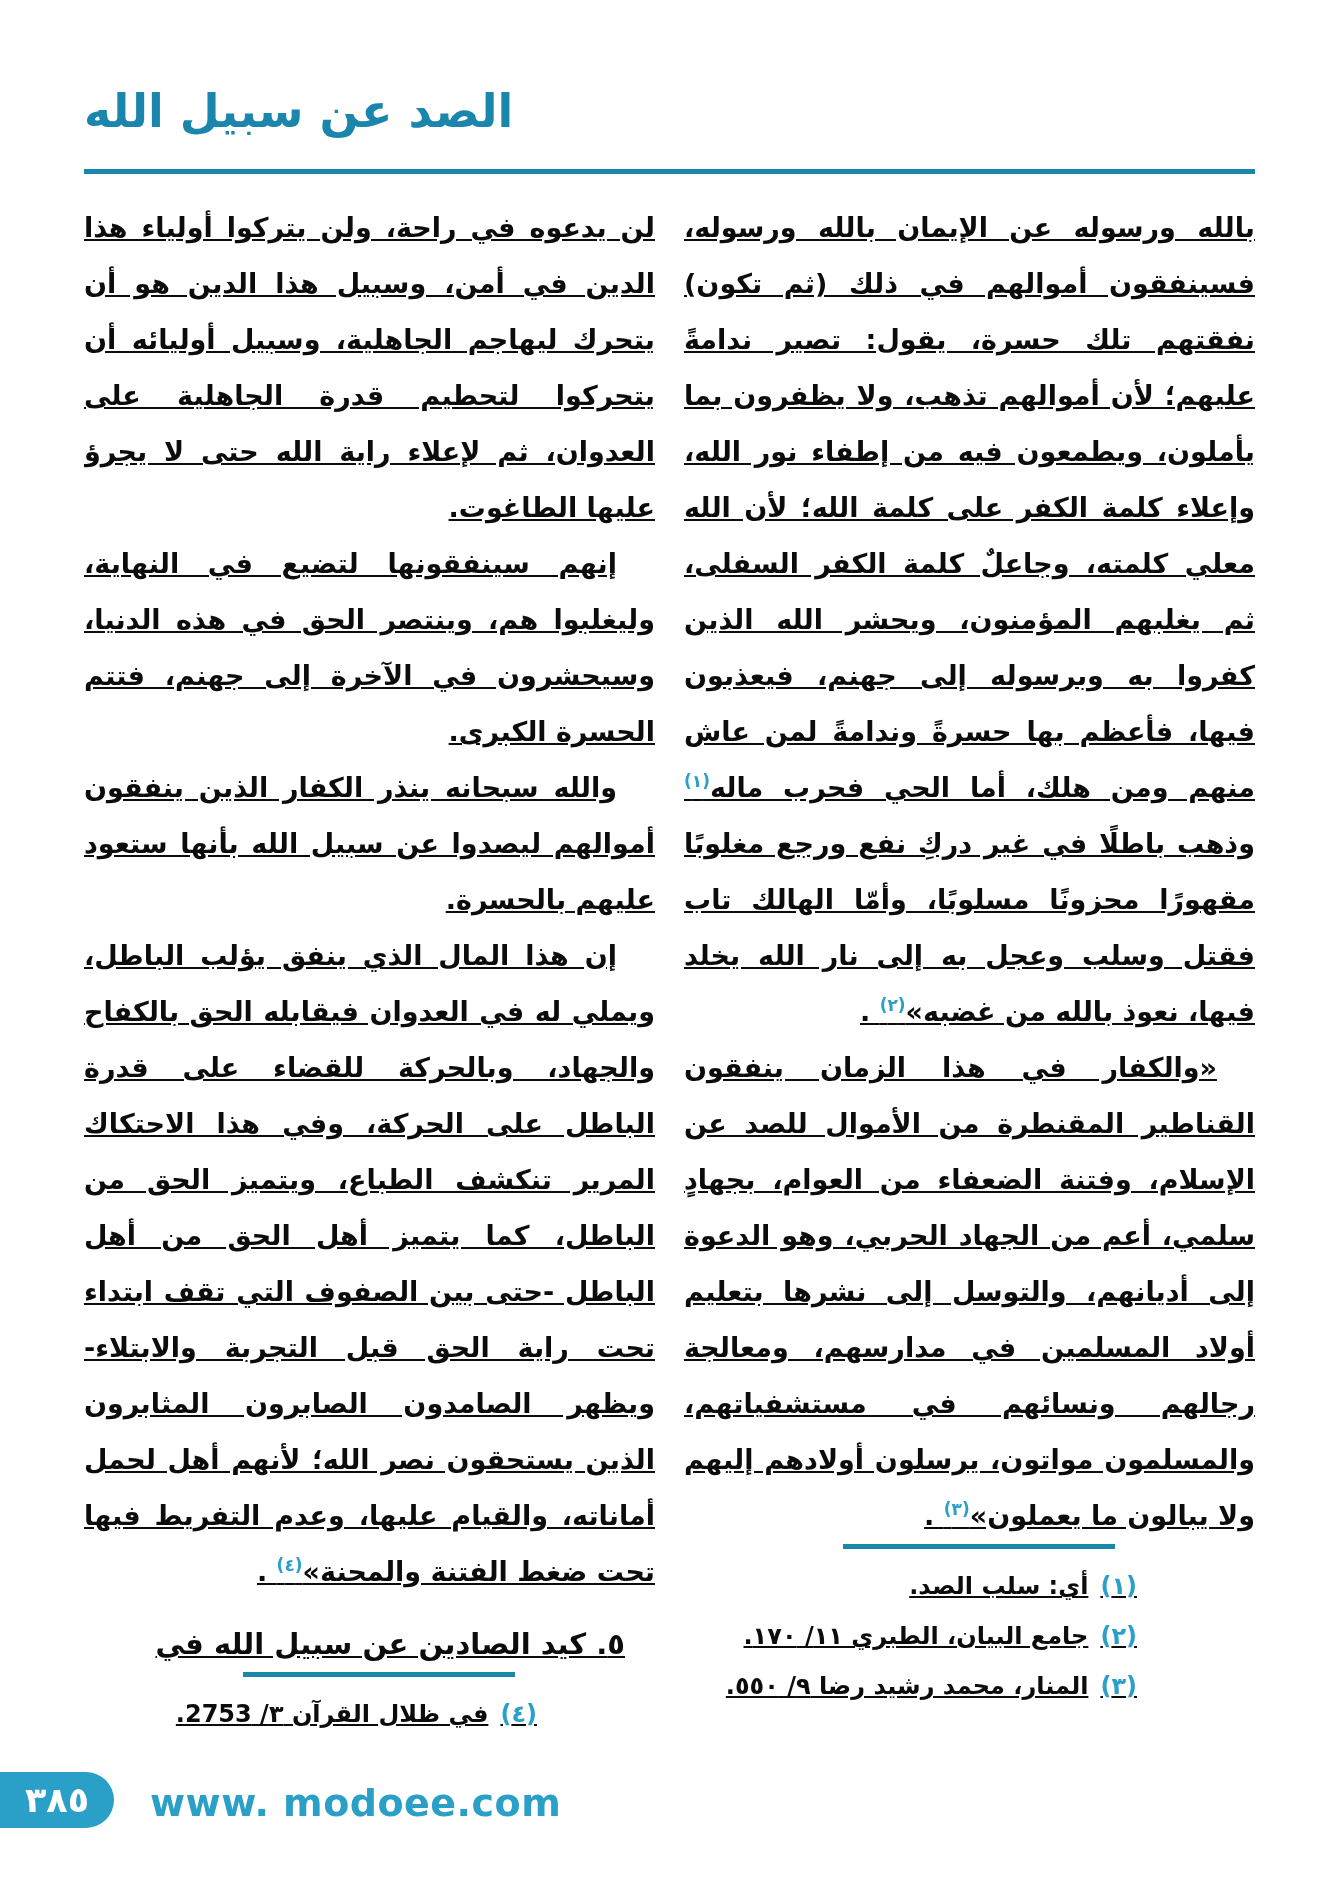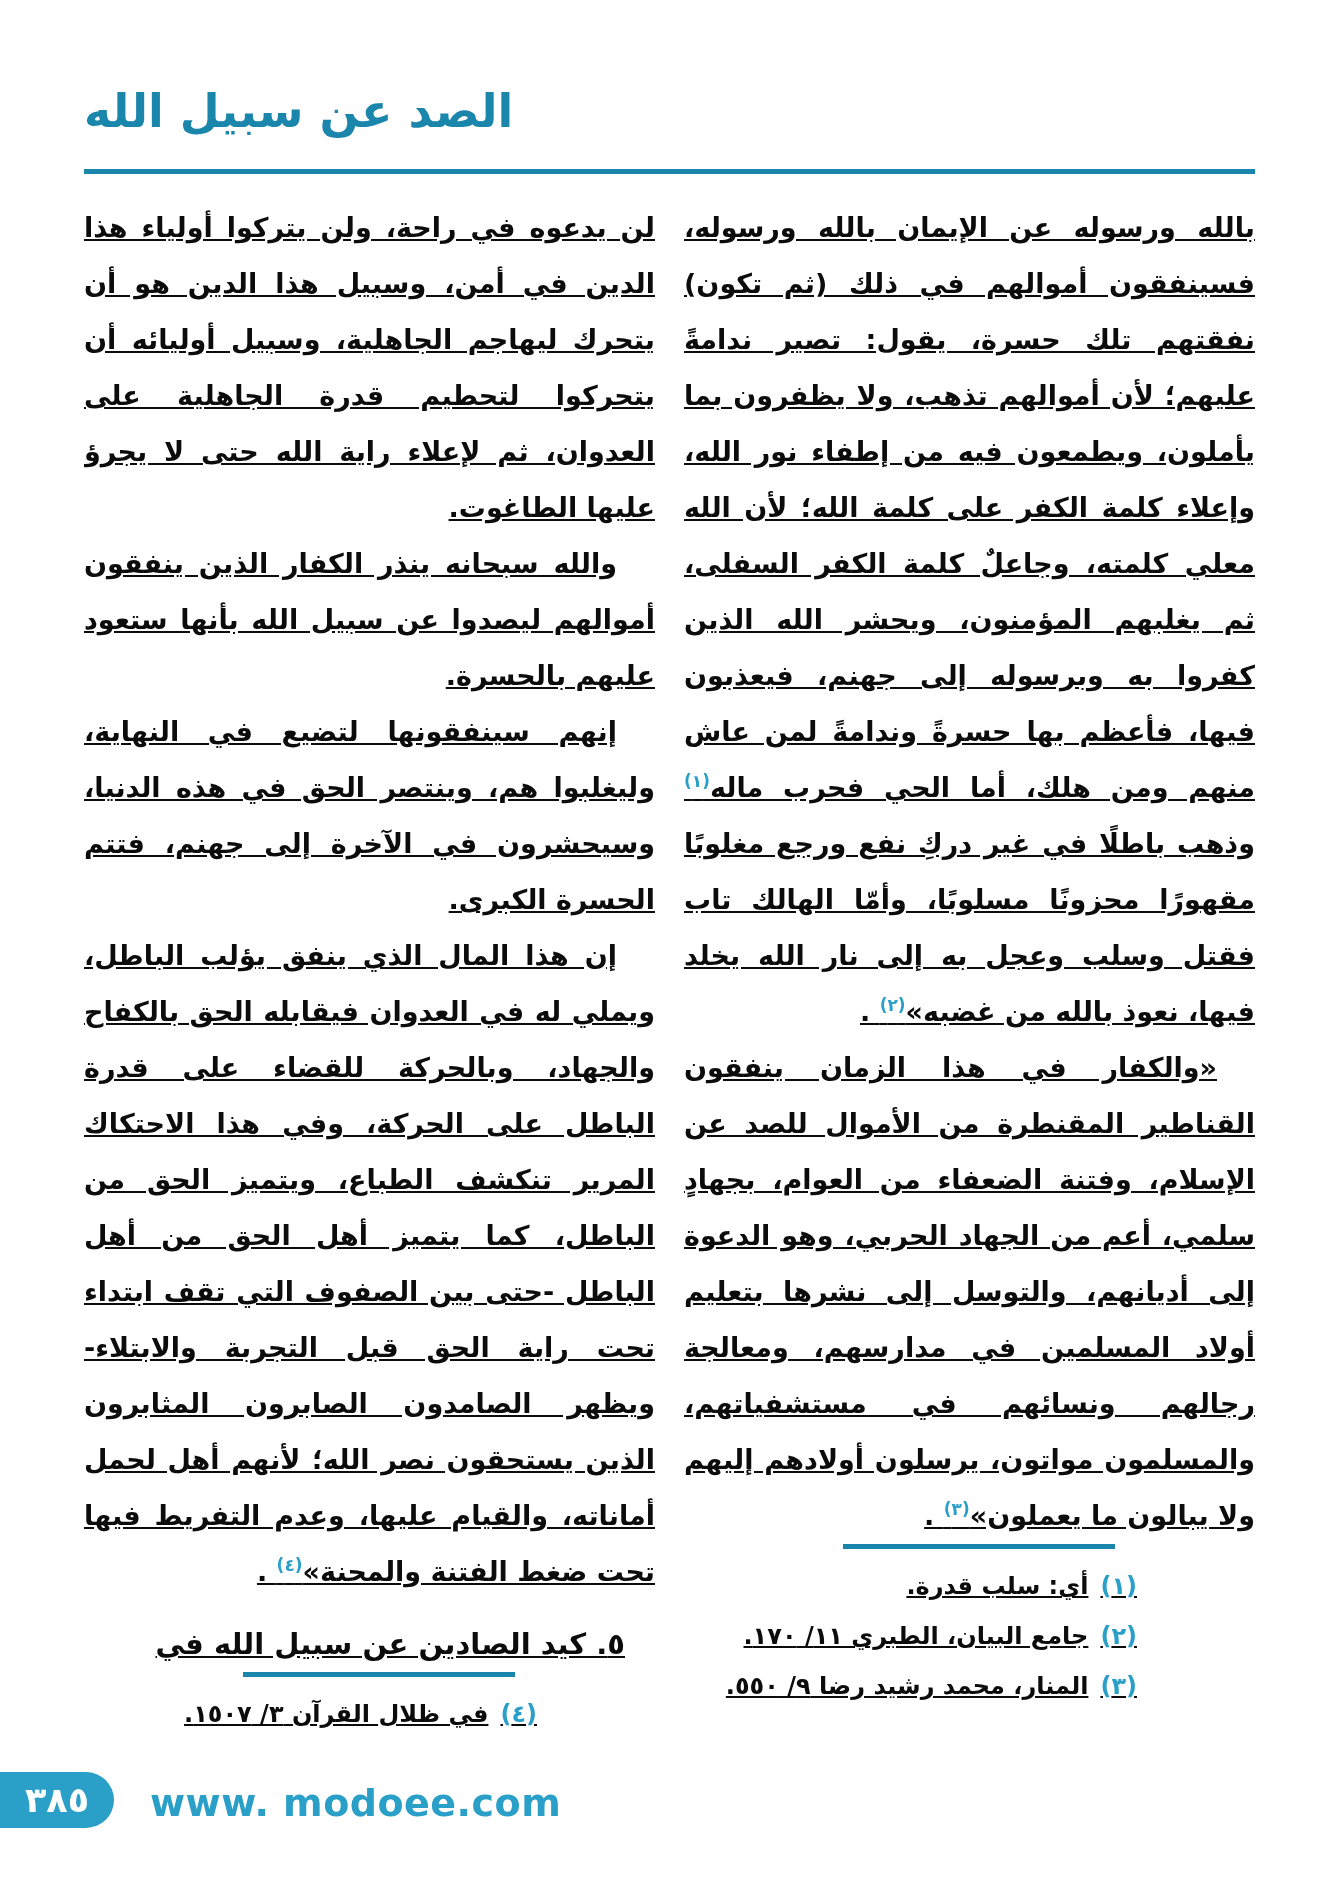--- a/index.html
+++ b/index.html
@@ -132,37 +132,37 @@
 
   <div class="head-rule"></div>
 
   <div class="column col-right">
     <div class="paras">
         <p class="para">بالله ورسوله عن الإيمان بالله ورسوله، فسينفقون أموالهم في ذلك (ثم تكون) نفقتهم تلك حسرة، يقول: تصير ندامةً عليهم؛ لأن أموالهم تذهب، ولا يظفرون بما يأملون، ويطمعون فيه من إطفاء نور الله، وإعلاء كلمة الكفر على كلمة الله؛ لأن الله معلي كلمته، وجاعلٌ كلمة الكفر السفلى، ثم يغلبهم المؤمنون، ويحشر الله الذين كفروا به وبرسوله إلى جهنم، فيعذبون فيها، فأعظم بها حسرةً وندامةً لمن عاش منهم ومن هلك، أما الحي فحرب ماله<sup class="fn-marker">(١)</sup> وذهب باطلًا في غير دركِ نفع ورجع مغلوبًا مقهورًا محزونًا مسلوبًا، وأمّا الهالك تاب فقتل وسلب وعجل به إلى نار الله يخلد فيها، نعوذ بالله من غضبه»<sup class="fn-marker">(٢)</sup> .</p>
         <p class="para indent">«والكفار في هذا الزمان ينفقون القناطير المقنطرة من الأموال للصد عن الإسلام، وفتنة الضعفاء من العوام، بجهادٍ سلمي، أعم من الجهاد الحربي، وهو الدعوة إلى أديانهم، والتوسل إلى نشرها بتعليم أولاد المسلمين في مدارسهم، ومعالجة رجالهم ونسائهم في مستشفياتهم، والمسلمون مواتون، يرسلون أولادهم إليهم ولا يبالون ما يعملون»<sup class="fn-marker">(٣)</sup> .</p>
       </div>
     <div class="fns">
       <div class="fn-divider"></div>
-    <div class="footnote"><span class="fn-num">(١)</span><span class="fn-text">أي: سلب قدرة.</span></div>
+    <div class="footnote"><span class="fn-num">(١)</span><span class="fn-text">أي: سلب الصد.</span></div>
         <div class="footnote"><span class="fn-num">(٢)</span><span class="fn-text">جامع البيان، الطبري ١١/ ١٧٠.</span></div>
         <div class="footnote"><span class="fn-num">(٣)</span><span class="fn-text">المنار، محمد رشيد رضا ٩/ ٥٥٠.</span></div>
       </div>
   </div>
 
   <div class="column col-left">
     <div class="paras">
         <p class="para">لن يدعوه في راحة، ولن يتركوا أولياء هذا الدين في أمن، وسبيل هذا الدين هو أن يتحرك ليهاجم الجاهلية، وسبيل أوليائه أن يتحركوا لتحطيم قدرة الجاهلية على العدوان، ثم لإعلاء راية الله حتى لا يجرؤ عليها الطاغوت.</p>
+        <p class="para indent">إنهم سينفقونها لتضيع في النهاية، وليغلبوا هم، وينتصر الحق في هذه الدنيا، وسيحشرون في الآخرة إلى جهنم، فتتم الحسرة الكبرى.</p>
         <p class="para indent">والله سبحانه ينذر الكفار الذين ينفقون أموالهم ليصدوا عن سبيل الله بأنها ستعود عليهم بالحسرة.</p>
-        <p class="para indent">إنهم سينفقونها لتضيع في النهاية، وليغلبوا هم، وينتصر الحق في هذه الدنيا، وسيحشرون في الآخرة إلى جهنم، فتتم الحسرة الكبرى.</p>
         <p class="para indent">إن هذا المال الذي ينفق يؤلب الباطل، ويملي له في العدوان فيقابله الحق بالكفاح والجهاد، وبالحركة للقضاء على قدرة الباطل على الحركة، وفي هذا الاحتكاك المرير تنكشف الطباع، ويتميز الحق من الباطل، كما يتميز أهل الحق من أهل الباطل -حتى بين الصفوف التي تقف ابتداء تحت راية الحق قبل التجربة والابتلاء- ويظهر الصامدون الصابرون المثابرون الذين يستحقون نصر الله؛ لأنهم أهل لحمل أماناته، والقيام عليها، وعدم التفريط فيها تحت ضغط الفتنة والمحنة»<sup class="fn-marker">(٤)</sup> .</p>
         <p class="para indent heading">٥. كيد الصادين عن سبيل الله في</p>
       </div>
     <div class="fns">
       <div class="fn-divider"></div>
-    <div class="footnote"><span class="fn-num">(٤)</span><span class="fn-text">في ظلال القرآن ٣/ ١٥٠٧.</span></div>
+    <div class="footnote"><span class="fn-num">(٤)</span><span class="fn-text">في ظلال القرآن ٣/ 2753.</span></div>
       </div>
   </div>
 
   <div class="page-badge">
     <span>٣٨٥</span>
   </div>
 
   <div class="website">www. modoee.com</div>
 
 </div>

